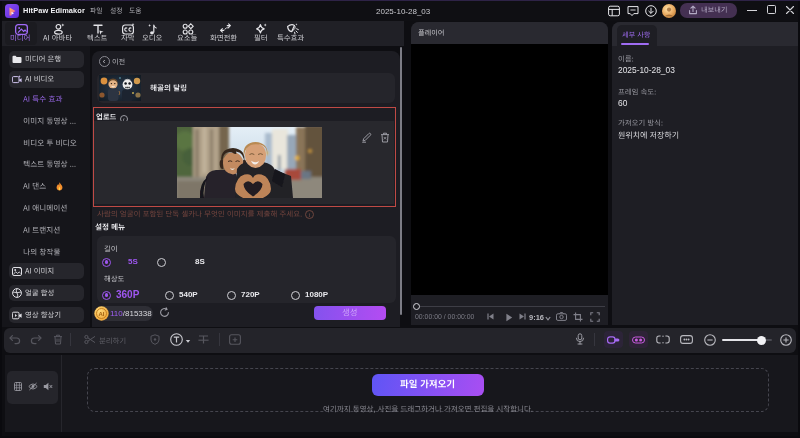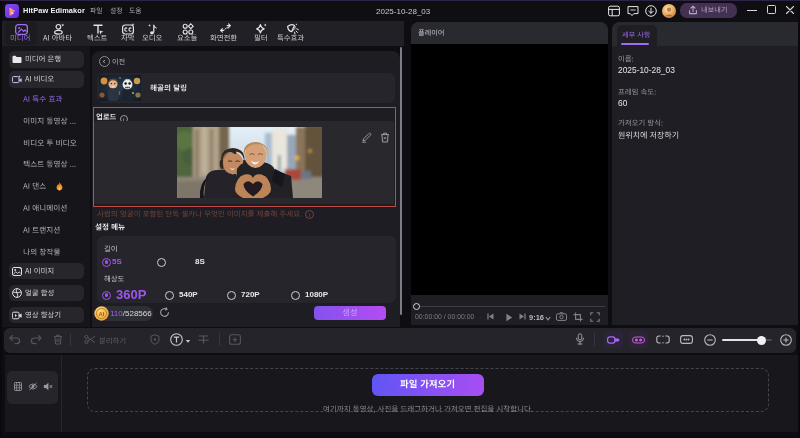--- a/index.html
+++ b/index.html
@@ -348,49 +348,49 @@
 <div style="position:absolute;left:95px;top:222.8px;line-height:0;"><svg class="kt " style="width:30.1px;height:9.1px;" viewBox="0 -880 3960 1200" xmlns="http://www.w3.org/2000/svg">
       <path fill="#e8e8ec" d="M513 -702H741V-596H513ZM682 -837H816V-367H682ZM204 -329H816V-79H337V37H205V-175H684V-226H204ZM205 -25H842V79H205ZM252 -808H360V-741Q360 -655 332 -578Q305 -501 248 -445Q191 -388 102 -360L34 -464Q111 -488 159 -531Q207 -573 230 -628Q252 -683 252 -741ZM279 -808H386V-741Q386 -701 398 -661Q411 -621 436 -586Q461 -551 500 -524Q540 -497 594 -480L526 -378Q442 -405 387 -459Q332 -513 305 -586Q279 -659 279 -741Z M1463 -614H1639V-506H1463ZM1602 -837H1736V-287H1602ZM1422 -267Q1520 -267 1591 -246Q1662 -225 1701 -185Q1739 -145 1739 -89Q1739 -3 1654 43Q1569 90 1422 90Q1275 90 1190 43Q1105 -3 1105 -89Q1105 -145 1143 -185Q1182 -225 1253 -246Q1324 -267 1422 -267ZM1422 -166Q1362 -166 1321 -158Q1280 -149 1258 -132Q1237 -115 1237 -89Q1237 -63 1258 -46Q1280 -28 1321 -20Q1362 -11 1422 -11Q1482 -11 1523 -20Q1564 -28 1585 -46Q1606 -63 1606 -89Q1606 -115 1585 -132Q1564 -149 1523 -158Q1482 -166 1422 -166ZM1175 -745H1283V-686Q1283 -598 1255 -518Q1227 -438 1169 -378Q1112 -317 1023 -287L956 -392Q1013 -411 1055 -443Q1096 -475 1123 -514Q1149 -554 1162 -598Q1175 -642 1175 -686ZM1203 -745H1309V-687Q1309 -632 1331 -579Q1353 -526 1400 -483Q1446 -440 1519 -415L1454 -311Q1368 -340 1312 -397Q1257 -453 1230 -529Q1203 -604 1203 -687ZM992 -781H1490V-676H992Z M2187 -743H2552V-143H2187ZM2429 -639H2311V-246H2429ZM2829 -838H2956V88H2829ZM2485 -501H2693V-394H2485ZM2641 -823H2765V47H2641Z M3182 -546H3825V-440H3182ZM3182 -796H3315V-499H3182ZM3081 -339H3919V-232H3081ZM3271 -301H3404V89H3271ZM3595 -301H3727V89H3595Z"></path>
     </svg></div>
 <div class="abs" style="left:97px;top:236px;width:299px;height:67px;background:#25252b;border-radius:6px"></div>
 <div style="position:absolute;left:104px;top:245.2px;line-height:0;"><svg class="kt " style="width:13.6px;height:8.9px;" viewBox="0 -880 1840 1200" xmlns="http://www.w3.org/2000/svg">
       <path fill="#cfcfd4" d="M708 -827H791V-365H708ZM432 -783H522Q522 -667 471 -581Q420 -494 324 -436Q229 -377 95 -347L65 -414Q155 -434 223 -465Q291 -496 338 -538Q384 -580 408 -631Q432 -682 432 -740ZM111 -783H487V-715H111ZM206 -322H791V-102H291V35H209V-164H708V-256H206ZM209 3H822V69H209Z M1627 -827H1710V79H1627ZM1233 -757Q1300 -757 1352 -719Q1403 -680 1433 -609Q1462 -538 1462 -442Q1462 -346 1433 -275Q1403 -204 1352 -165Q1300 -126 1233 -126Q1166 -126 1114 -165Q1062 -204 1032 -275Q1003 -346 1003 -442Q1003 -538 1032 -609Q1062 -680 1114 -719Q1166 -757 1233 -757ZM1233 -683Q1188 -683 1155 -653Q1121 -624 1102 -570Q1083 -515 1083 -442Q1083 -369 1102 -314Q1121 -260 1155 -230Q1188 -200 1233 -200Q1277 -200 1311 -230Q1344 -260 1363 -314Q1382 -369 1382 -442Q1382 -515 1363 -570Q1344 -624 1311 -653Q1277 -683 1233 -683Z"></path>
     </svg></div>
 <div style="position:absolute;left:102px;top:257.5px;width:9px;height:9px;border-radius:50%;border:1.4px solid #9e56f0;display:flex;align-items:center;justify-content:center">
     <div style="width:3.6px;height:3.6px;border-radius:50%;background:#9e56f0"></div>
   </div>
-<div style="position:absolute;left:112px;top:257px;line-height:0;text-align:right;"><span style="color:#9e56f0;font-size:8px;font-weight:bold;line-height:9px">5S</span></div>
+<div style="position:absolute;left:128px;top:257px;line-height:0;text-align:right;"><span style="color:#9e56f0;font-size:8px;font-weight:bold;line-height:9px">5S</span></div>
 <div style="position:absolute;left:157px;top:257.5px;width:9px;height:9px;border-radius:50%;border:1.2px solid #cfcfd4"></div>
 <div style="position:absolute;left:171px;top:257px;line-height:0;margin-left:24px;"><span style="color:#e8e8ec;font-size:8px;font-weight:bold;line-height:9px">8S</span></div>
 <div style="position:absolute;left:104px;top:275.2px;line-height:0;"><svg class="kt " style="width:20.4px;height:8.9px;" viewBox="0 -880 2760 1200" xmlns="http://www.w3.org/2000/svg">
       <path fill="#cfcfd4" d="M48 -672H497V-604H48ZM273 -544Q330 -544 373 -518Q417 -492 442 -445Q467 -399 467 -338Q467 -277 442 -230Q417 -184 373 -158Q330 -131 273 -131Q217 -131 173 -158Q129 -184 104 -230Q79 -277 79 -338Q79 -399 104 -445Q129 -491 173 -518Q217 -544 273 -544ZM273 -474Q239 -474 211 -456Q184 -439 169 -408Q153 -378 153 -338Q153 -298 169 -267Q184 -236 211 -219Q239 -202 273 -202Q308 -202 335 -219Q362 -236 378 -267Q393 -298 393 -338Q393 -378 378 -408Q362 -439 335 -456Q308 -474 273 -474ZM736 -827H815V78H736ZM591 -446H762V-378H591ZM542 -806H620V34H542ZM232 -800H314V-631H232Z M1190 -780H1258V-688Q1258 -601 1228 -526Q1197 -451 1141 -396Q1085 -340 1010 -311L965 -377Q1034 -402 1084 -449Q1135 -496 1162 -557Q1190 -619 1190 -688ZM1205 -780H1272V-681Q1272 -636 1288 -593Q1304 -549 1334 -512Q1363 -475 1403 -447Q1443 -418 1492 -401L1448 -336Q1376 -363 1321 -415Q1266 -466 1236 -535Q1205 -603 1205 -681ZM1589 -827H1672V-278H1589ZM1649 -593H1805V-523H1649ZM1384 -254Q1476 -254 1543 -234Q1609 -215 1645 -178Q1681 -141 1681 -89Q1681 -37 1645 0Q1609 37 1543 56Q1476 76 1384 76Q1292 76 1225 56Q1158 37 1122 0Q1086 -37 1086 -89Q1086 -141 1122 -178Q1158 -215 1225 -234Q1292 -254 1384 -254ZM1384 -188Q1317 -188 1269 -176Q1220 -164 1194 -142Q1168 -120 1168 -89Q1168 -57 1194 -35Q1220 -13 1269 -1Q1317 10 1384 10Q1451 10 1499 -1Q1547 -13 1573 -35Q1599 -57 1599 -89Q1599 -120 1573 -142Q1547 -164 1499 -176Q1451 -188 1384 -188Z M1994 -404H2615V-337H1994ZM1890 -105H2710V-36H1890ZM2257 -375H2339V-78H2257ZM1994 -755H2606V-686H2077V-374H1994Z"></path>
     </svg></div>
 <div style="position:absolute;left:102px;top:290.5px;width:9px;height:9px;border-radius:50%;border:1.4px solid #9e56f0;display:flex;align-items:center;justify-content:center">
     <div style="width:3.6px;height:3.6px;border-radius:50%;background:#9e56f0"></div>
   </div>
-<div style="position:absolute;left:116px;top:290px;line-height:0;"><span style="color:#9e56f0;font-size:13px;font-weight:bold;line-height:9px">360P</span></div>
+<div style="position:absolute;left:116px;top:290px;line-height:0;"><span style="color:#9e56f0;font-size:10px;font-weight:bold;line-height:9px">360P</span></div>
 <div style="position:absolute;left:165px;top:290.5px;width:9px;height:9px;border-radius:50%;border:1.2px solid #cfcfd4"></div>
 <div style="position:absolute;left:179px;top:290px;line-height:0;"><span style="color:#e8e8ec;font-size:8px;font-weight:bold;line-height:9px">540P</span></div>
 <div style="position:absolute;left:227px;top:290.5px;width:9px;height:9px;border-radius:50%;border:1.2px solid #cfcfd4"></div>
 <div style="position:absolute;left:241px;top:290px;line-height:0;"><span style="color:#e8e8ec;font-size:8px;font-weight:bold;line-height:9px">720P</span></div>
 <div style="position:absolute;left:291px;top:290.5px;width:9px;height:9px;border-radius:50%;border:1.2px solid #cfcfd4"></div>
 <div style="position:absolute;left:305px;top:290px;line-height:0;"><span style="color:#e8e8ec;font-size:8px;font-weight:bold;line-height:9px">1080P</span></div>
 <div class="abs" style="left:95px;top:306px;width:58px;height:15px;background:#2e2e35;border-radius:8px"></div>
 <div style="position:absolute;left:94px;top:306px;line-height:0;"><svg style="" width="15" height="15" viewBox="0 0 15 15" xmlns="http://www.w3.org/2000/svg">
       <defs>
         <radialGradient id="cn" cx="0.35" cy="0.3" r="0.9">
           <stop offset="0" stop-color="#ffd978"></stop>
           <stop offset="1" stop-color="#e89a2e"></stop>
         </radialGradient>
       </defs>
       <circle cx="7.5" cy="7.5" r="7.2" fill="url(#cn)"></circle>
       <circle cx="7.5" cy="7.5" r="5" fill="none" stroke="#c07818" stroke-width="0.9"></circle>
       <text x="7.5" y="10" font-size="6" font-family="Liberation Sans" font-weight="bold" fill="#a05f10" text-anchor="middle">AI</text>
     </svg></div>
-<div class="abs" style="left:110px;top:306px;height:15px;line-height:15px;font-size:8px"><span style="color:#a05ff5">110</span><span style="color:#d9d9de">/528566</span></div>
+<div class="abs" style="left:110px;top:306px;height:15px;line-height:15px;font-size:8px"><span style="color:#a05ff5">110</span><span style="color:#d9d9de">/815338</span></div>
 <div style="position:absolute;left:159px;top:307px;line-height:0;"><svg style="" width="11" height="11" viewBox="0 0 11 11" xmlns="http://www.w3.org/2000/svg">
       <path d="M9.4 5.5 A3.9 3.9 0 1 1 7.6 2.2 M7.2 0.8 L8 2.4 L6.2 3" fill="none" stroke="#9a9aa2" stroke-width="1.1" stroke-linecap="round"></path>
     </svg></div>
 <div style="position:absolute;left:314px;top:306px;line-height:0;">
     <div style="width:72px;height:14px;border-radius:4px;background:linear-gradient(90deg,#8452ee,#b44cf2);display:flex;align-items:center;justify-content:center">
       <svg class="kt " style="width:15.5px;height:10.1px;" viewBox="0 -880 1840 1200" xmlns="http://www.w3.org/2000/svg">
         <path fill="#cfa8fa" d="M239 -770H305V-649Q305 -582 280 -516Q255 -450 208 -397Q162 -344 95 -314L50 -378Q109 -404 152 -449Q194 -493 217 -546Q239 -599 239 -649ZM253 -770H319V-649Q319 -600 340 -551Q362 -503 404 -464Q445 -426 502 -403L458 -339Q393 -365 347 -413Q301 -461 277 -522Q253 -583 253 -649ZM733 -826H812V-268H733ZM589 -584H759V-516H589ZM539 -809H617V-297H539ZM515 -248Q608 -248 676 -229Q743 -210 780 -173Q817 -137 817 -86Q817 -35 780 2Q743 38 676 57Q608 76 515 76Q422 76 354 57Q286 38 250 2Q213 -35 213 -86Q213 -137 250 -173Q286 -210 354 -229Q422 -248 515 -248ZM515 -184Q413 -184 354 -158Q295 -132 295 -86Q295 -40 354 -14Q413 12 515 12Q583 12 632 0Q681 -11 707 -33Q734 -55 734 -86Q734 -132 675 -158Q617 -184 515 -184Z M1198 -776H1267V-683Q1267 -595 1235 -521Q1204 -447 1147 -391Q1091 -336 1013 -307L969 -374Q1039 -399 1090 -445Q1141 -491 1170 -552Q1198 -614 1198 -683ZM1213 -776H1280V-686Q1280 -622 1308 -565Q1336 -508 1385 -465Q1435 -421 1501 -399L1456 -334Q1383 -362 1328 -413Q1273 -464 1243 -534Q1213 -604 1213 -686ZM1631 -827H1714V-292H1631ZM1416 -265Q1556 -265 1637 -220Q1717 -175 1717 -94Q1717 -14 1637 31Q1556 76 1416 76Q1276 76 1196 31Q1115 -14 1115 -94Q1115 -175 1196 -220Q1276 -265 1416 -265ZM1416 -199Q1348 -199 1299 -187Q1250 -174 1224 -151Q1197 -127 1197 -94Q1197 -62 1224 -38Q1250 -15 1299 -2Q1348 10 1416 10Q1485 10 1533 -2Q1582 -15 1609 -38Q1635 -62 1635 -94Q1635 -127 1609 -151Q1582 -174 1533 -187Q1485 -199 1416 -199ZM1434 -636H1648V-567H1434Z"></path>
       </svg>
     </div>
   </div>

